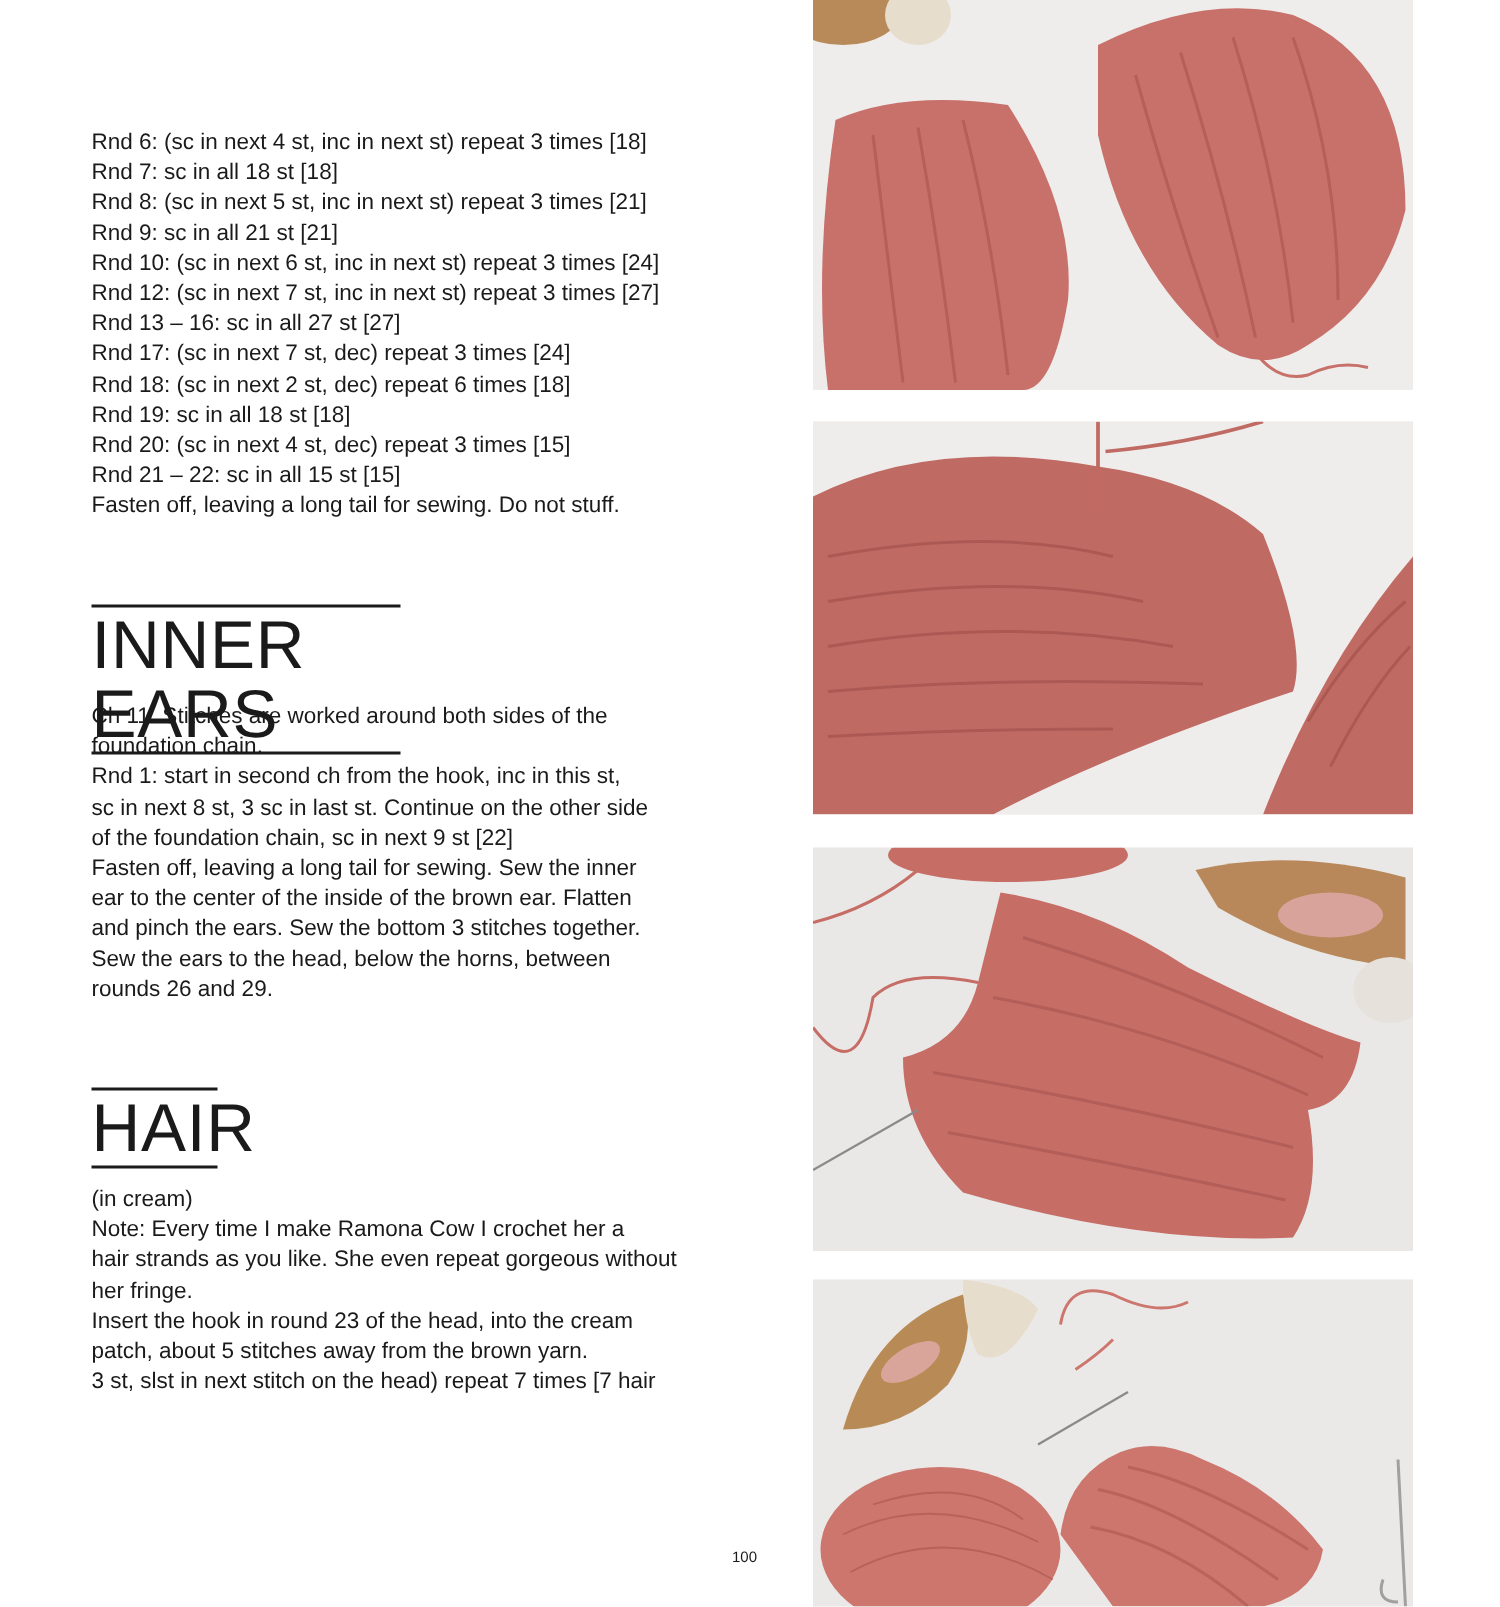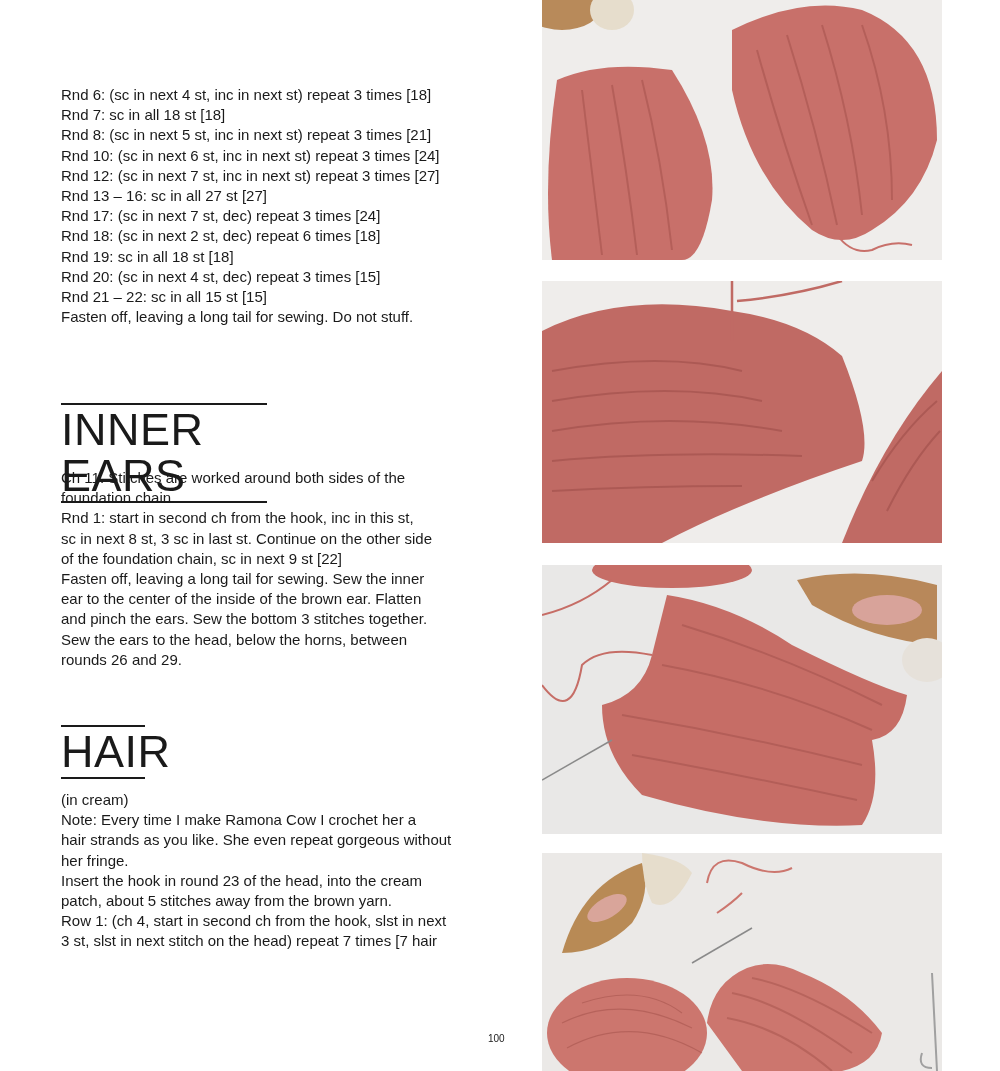--- a/index.html
+++ b/index.html
@@ -22,20 +22,21 @@
   .photo svg { display: block; width: 100%; height: 100%; }
 </style>
 </head>
 <body>
 
 <div class="col" style="top:85px;">
   <div id="rounds">
       <div class="line"><span class="b">Rnd 6:</span><span> (sc in next 4 st, inc in next st) repeat 3 times [18]</span></div>
       <div class="line"><span class="b">Rnd 7:</span><span> sc in all 18 st [18]</span></div>
       <div class="line"><span class="b">Rnd 8:</span><span> (sc in next 5 st, inc in next st) repeat 3 times [21]</span></div>
+      <div class="line"><span class="b">Rnd 9:</span><span> sc in all 21 st [21]</span></div>
       <div class="line"><span class="b">Rnd 10:</span><span> (sc in next 6 st, inc in next st) repeat 3 times [24]</span></div>
       <div class="line"><span class="b">Rnd 12:</span><span> (sc in next 7 st, inc in next st) repeat 3 times [27]</span></div>
       <div class="line"><span class="b">Rnd 13 – 16:</span><span> sc in all 27 st [27]</span></div>
       <div class="line"><span class="b">Rnd 17:</span><span> (sc in next 7 st, dec) repeat 3 times [24]</span></div>
       <div class="line"><span class="b">Rnd 18:</span><span> (sc in next 2 st, dec) repeat 6 times [18]</span></div>
       <div class="line"><span class="b">Rnd 19:</span><span> sc in all 18 st [18]</span></div>
       <div class="line"><span class="b">Rnd 20:</span><span> (sc in next 4 st, dec) repeat 3 times [15]</span></div>
       <div class="line"><span class="b">Rnd 21 – 22:</span><span> sc in all 15 st [15]</span></div>
     </div>
   <div class="line">Fasten off, leaving a long tail for sewing. Do not stuff.</div>
@@ -69,21 +70,20 @@
 </div>
 
 <div class="col" style="top:790px;">
   <div class="line b">(in cream)</div>
   <div id="hair-lines">
       <div class="line"><span class="b">Note:</span><span> Every time I make Ramona Cow I crochet her a</span></div>
       <div class="line"><span class="b"></span><span>hair strands as you like. She even repeat gorgeous without</span></div>
       <div class="line"><span class="b"></span><span>her fringe.</span></div>
       <div class="line"><span class="b"></span><span>Insert the hook in round 23 of the head, into the cream</span></div>
       <div class="line"><span class="b"></span><span>patch, about 5 stitches away from the brown yarn.</span></div>
-      <div class="line"><span class="b">Row 1:</span><span> (ch 4, start in second ch from the hook, slst in next</span></div>
       <div class="line"><span class="b"></span><span>3 st, slst in next stitch on the head) repeat 7 times [7 hair</span></div>
     </div>
 </div>
 
 <div class="page-num">100</div>
 
 <div class="photo" style="top:0; height:260px;">
   <svg viewBox="0 0 400 260" preserveAspectRatio="none">
     <rect width="400" height="260" fill="#efedeb"></rect>
     <ellipse cx="20" cy="5" rx="40" ry="25" fill="#b88a5a"></ellipse>

